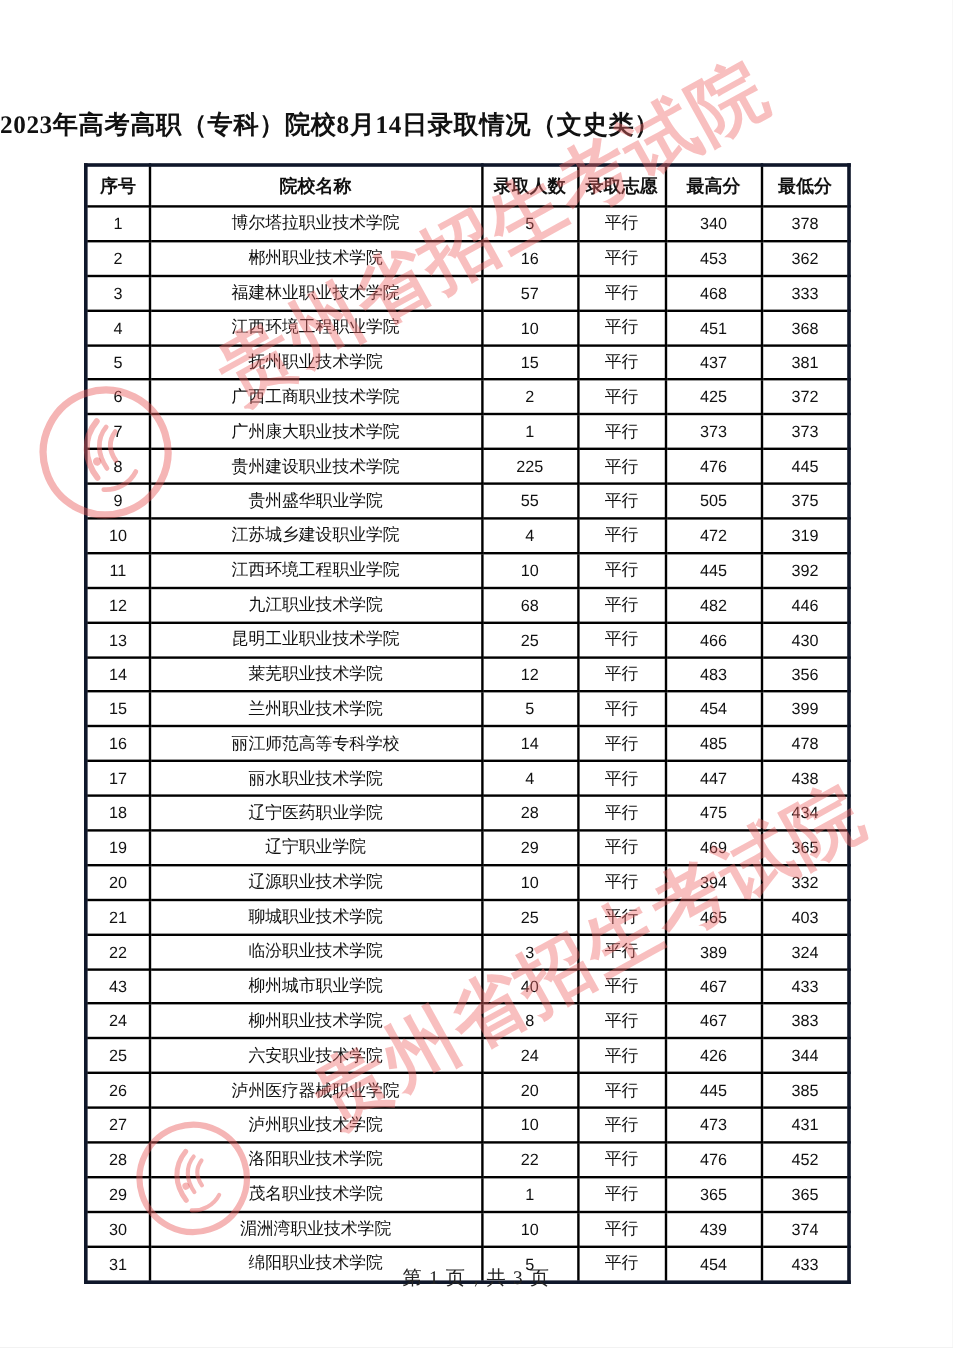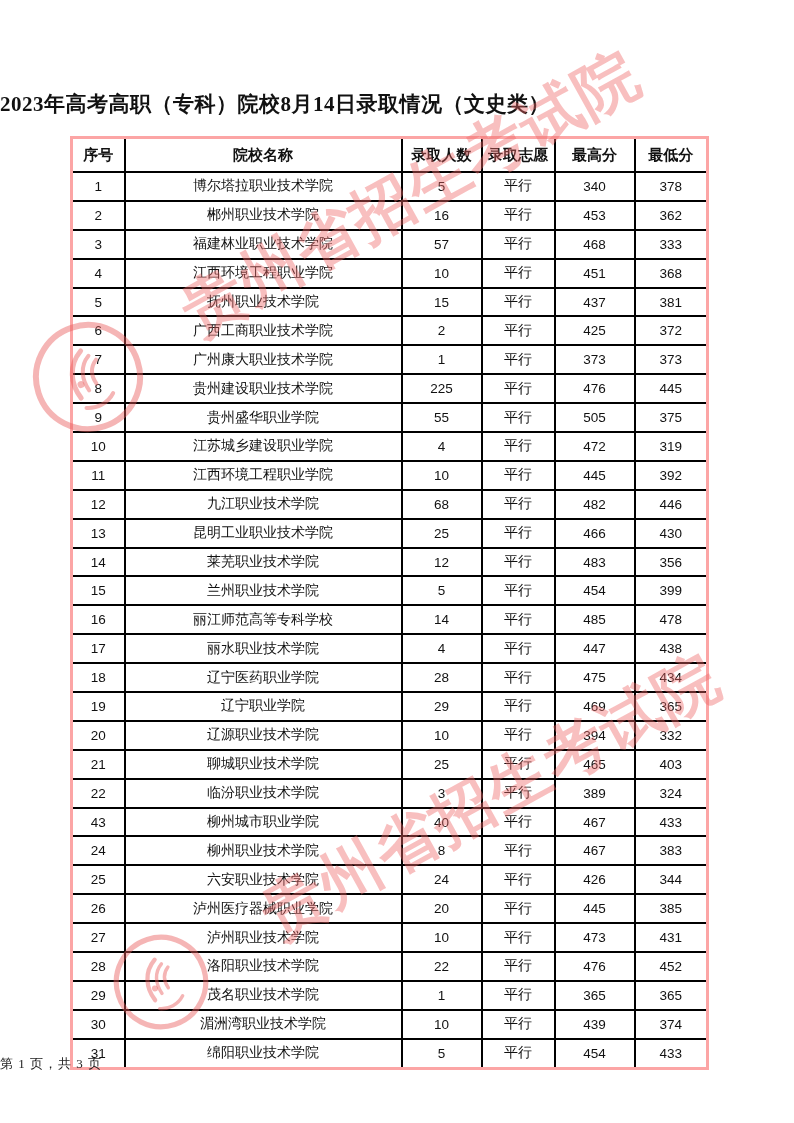--- a/index.html
+++ b/index.html
@@ -14,33 +14,33 @@
     z-index:2;
   }
   .admission-table{
     position:absolute;left:70px;top:136px;width:636px;
     border-collapse:collapse;table-layout:fixed;z-index:1;
   }
   .admission-table th,.admission-table td{
     border:2px solid #000;text-align:center;vertical-align:middle;
     overflow:hidden;white-space:nowrap;
   }
-  .admission-table{border:3px solid #fca5a5;}
+  .admission-table{border:3px solid #0f172a;}
   .admission-table th{
     height:30px;font-size:15px;font-weight:bold;
     font-family:"Liberation Serif","DejaVu Serif",serif;
   }
   .admission-table td{height:24.9px;font-size:14px;}
   .admission-table td.num{font-family:"Liberation Sans","DejaVu Sans",sans-serif;font-size:13.5px;}
   .admission-table td.cjk{font-family:"Liberation Serif","DejaVu Serif",serif;}
   col.c-index{width:53px;} col.c-name{width:277px;} col.c-count{width:80px;}
   col.c-pref{width:73px;} col.c-max{width:80px;} col.c-min{width:73px;}
   .page-footer{
-    position:absolute;top:1055px;left:0;width:100%;text-align:left;
-    font-size:13px;color:#222;z-index:2;letter-spacing:1px;
+    position:absolute;top:1055px;left:0;width:100%;text-align:center;
+    font-size:16px;color:#222;z-index:2;letter-spacing:1px;
   }
   
   .wm-line{
     position:absolute;z-index:5;pointer-events:none;
     font-family:"Liberation Serif","DejaVu Serif",serif;font-weight:bold;
     font-size:62px;letter-spacing:2px;white-space:nowrap;
     color:rgba(238,103,103,0.42);
   }
   .wm-line-1{left:411px;top:193px;transform:translate(-50%,-50%) rotate(-29deg);}
   .wm-line-2{left:491px;top:796px;transform:translate(-50%,-50%) rotate(-29deg);}

